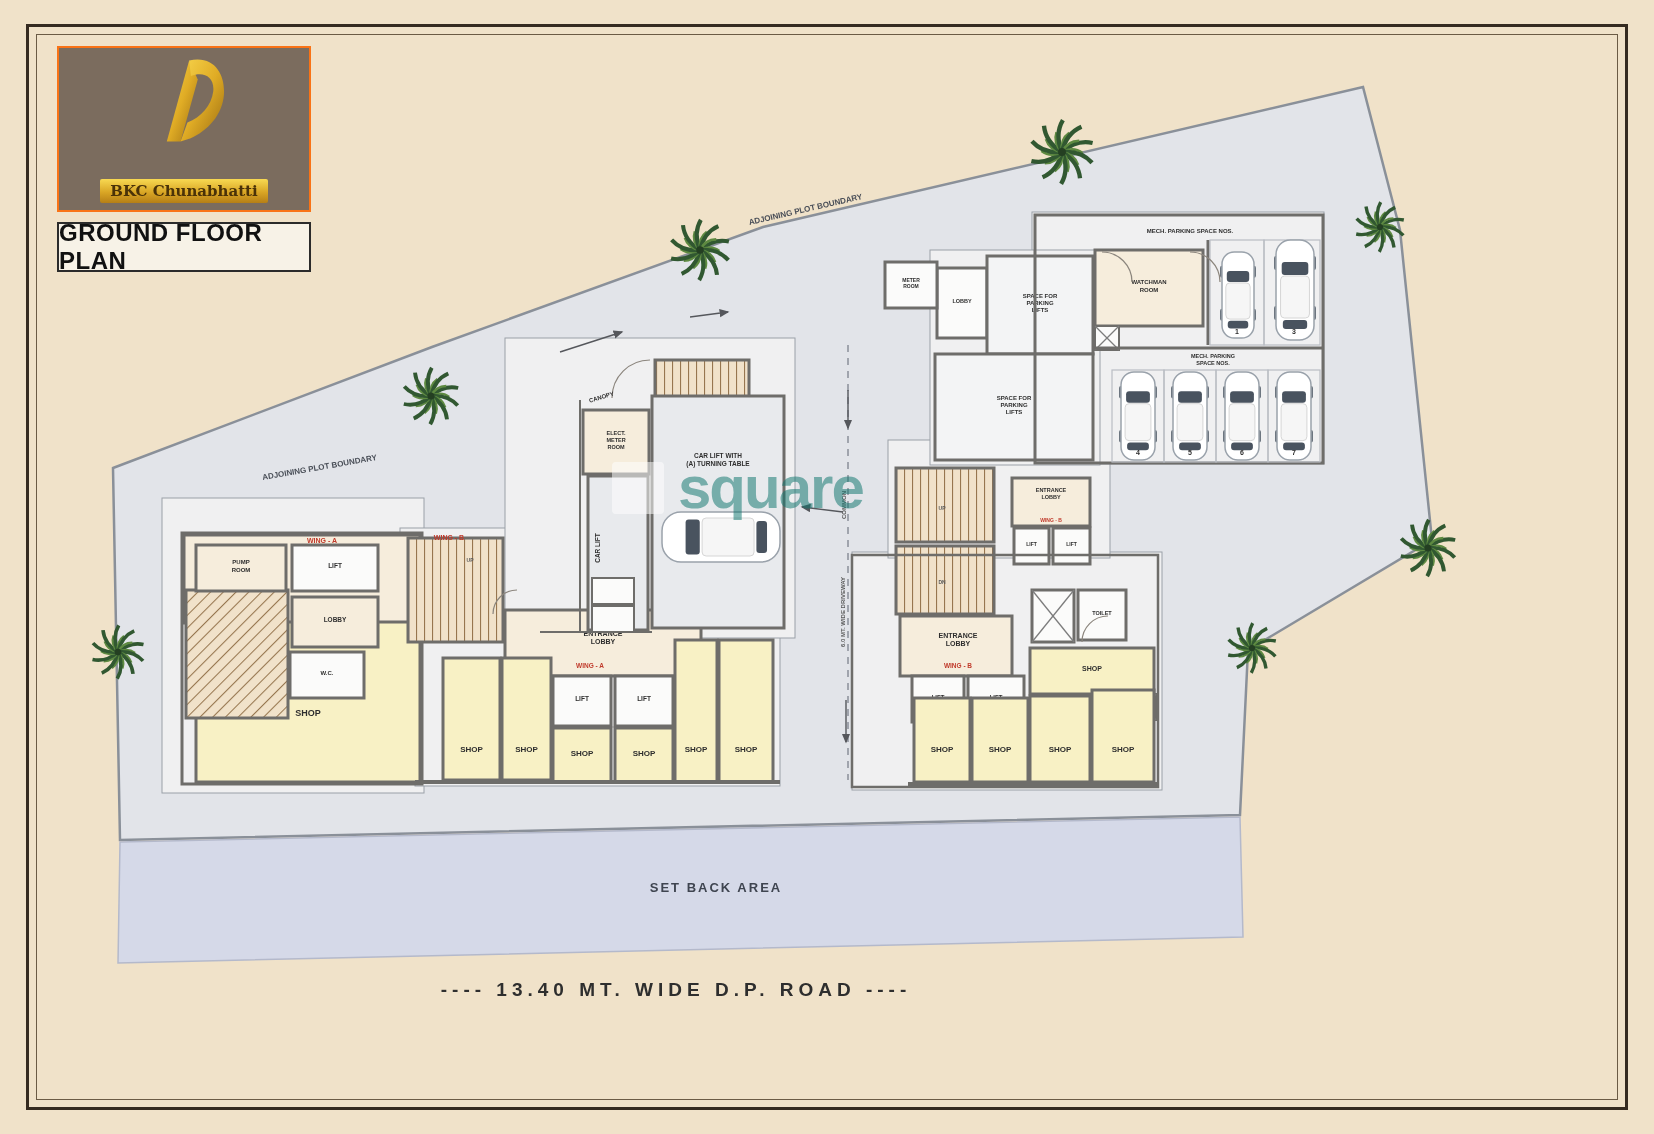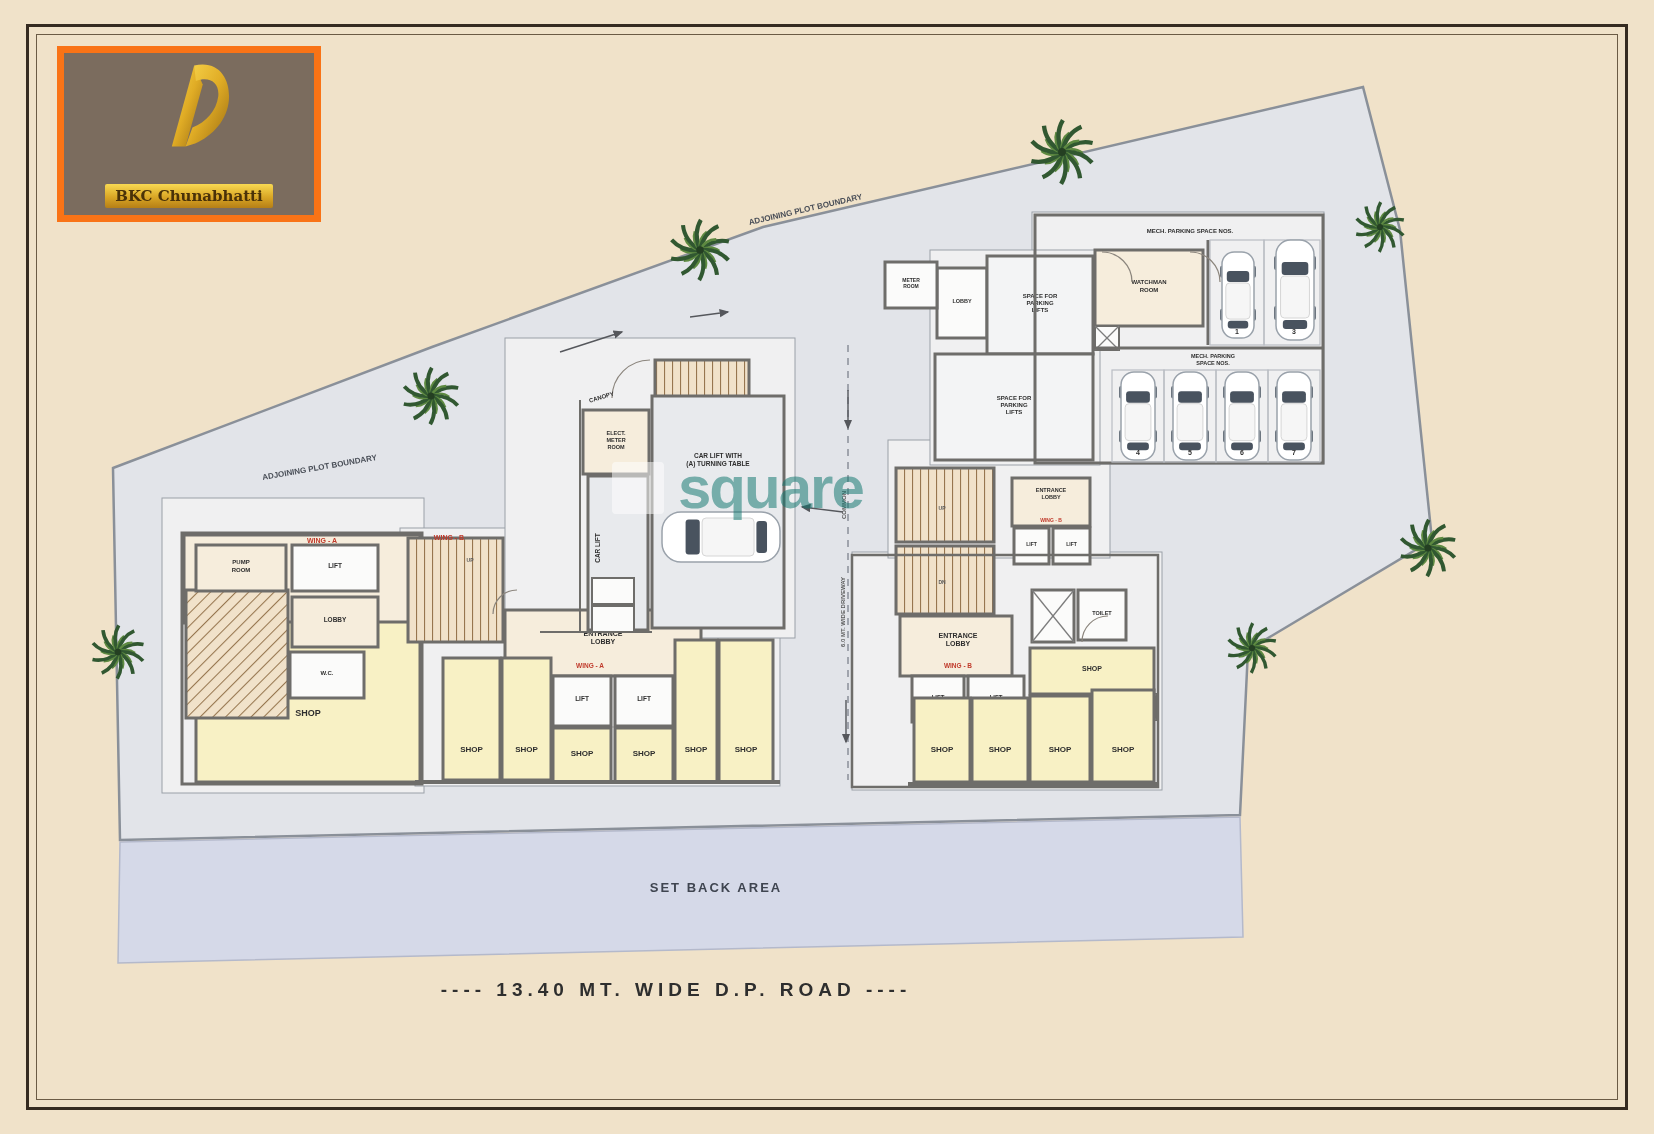--- a/index.html
+++ b/index.html
@@ -4,21 +4,21 @@
 <style>
   html,body{margin:0;padding:0;background:#c8bca6;}
   .page{position:relative;width:1654px;height:1134px;background:#f0e2c9;overflow:hidden;
         font-family:"Liberation Sans",sans-serif;}
   .frame-outer{position:absolute;left:26px;top:24px;right:26px;bottom:24px;
         border:3px solid #352b20;pointer-events:none;z-index:40;}
   .frame-inner{position:absolute;left:36px;top:34px;right:36px;bottom:34px;
         border:1px solid #6b5b45;pointer-events:none;z-index:40;}
   .plan-layer{position:absolute;left:0;top:0;z-index:5;}
   .logo-panel{position:absolute;left:57px;top:46px;width:250px;height:162px;
-        background:#7b6c5e;border:7px solid #f97316;z-index:50;
+        background:#7b6c5e;border:2px solid #f97316;z-index:50;
         display:flex;flex-direction:column;align-items:center;justify-content:center;gap:28px;}
   .ribbon{margin-top:4px;background:linear-gradient(180deg,#f8d952,#d9a625 55%,#b67f16);
         padding:3px 10px;border-radius:2px;
         font-family:"DejaVu Serif",serif;font-weight:700;font-size:15px;color:#4a3208;}
   .title-panel{position:absolute;left:57px;top:222px;width:250px;height:46px;
         background:#f7f2e7;border:2px solid #2b2b2b;z-index:50;
         display:flex;align-items:center;justify-content:center;
         font-size:24px;font-weight:700;color:#111;letter-spacing:0.5px;}
   .watermark{position:absolute;left:612px;top:462px;z-index:30;opacity:0.52;color:#0f766e;
         font-weight:800;font-size:60px;line-height:0.88;letter-spacing:-2px;pointer-events:none;}
@@ -421,16 +421,17 @@
             <stop offset="0.5" stop-color="#e0ac25"></stop>
             <stop offset="1" stop-color="#9a6c12"></stop>
         </linearGradient>
       </defs>
       <path d="M30,100 L56,6 L66,28 L46,100 Z" fill="url(#gold)"></path>
       <path d="M56,6 C92,-2 102,34 94,58 C87,80 66,96 46,100 L54,78 C70,72 82,58 84,42 C86,24 72,18 58,24 Z" fill="url(#gold)"></path>
     </svg>
     <div class="ribbon">BKC Chunabhatti</div>
   </div>
 
+  <div class="title-panel">GROUND FLOOR PLAN</div>
 
   <div class="frame-outer"></div>
   <div class="frame-inner"></div>
 </div>
 
 </body></html>

